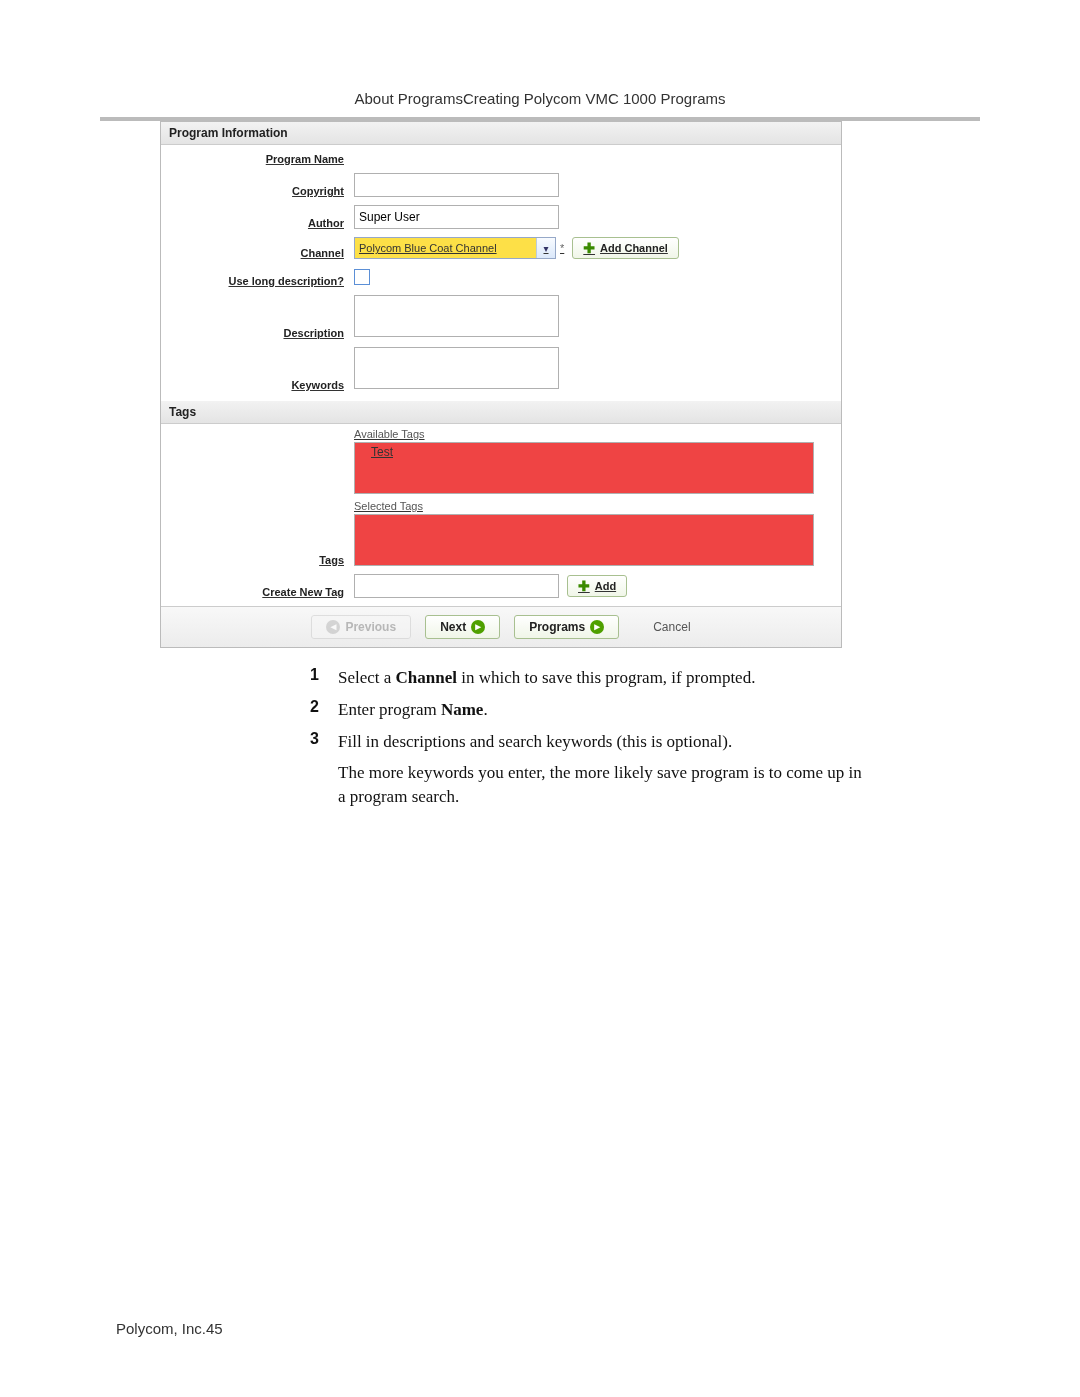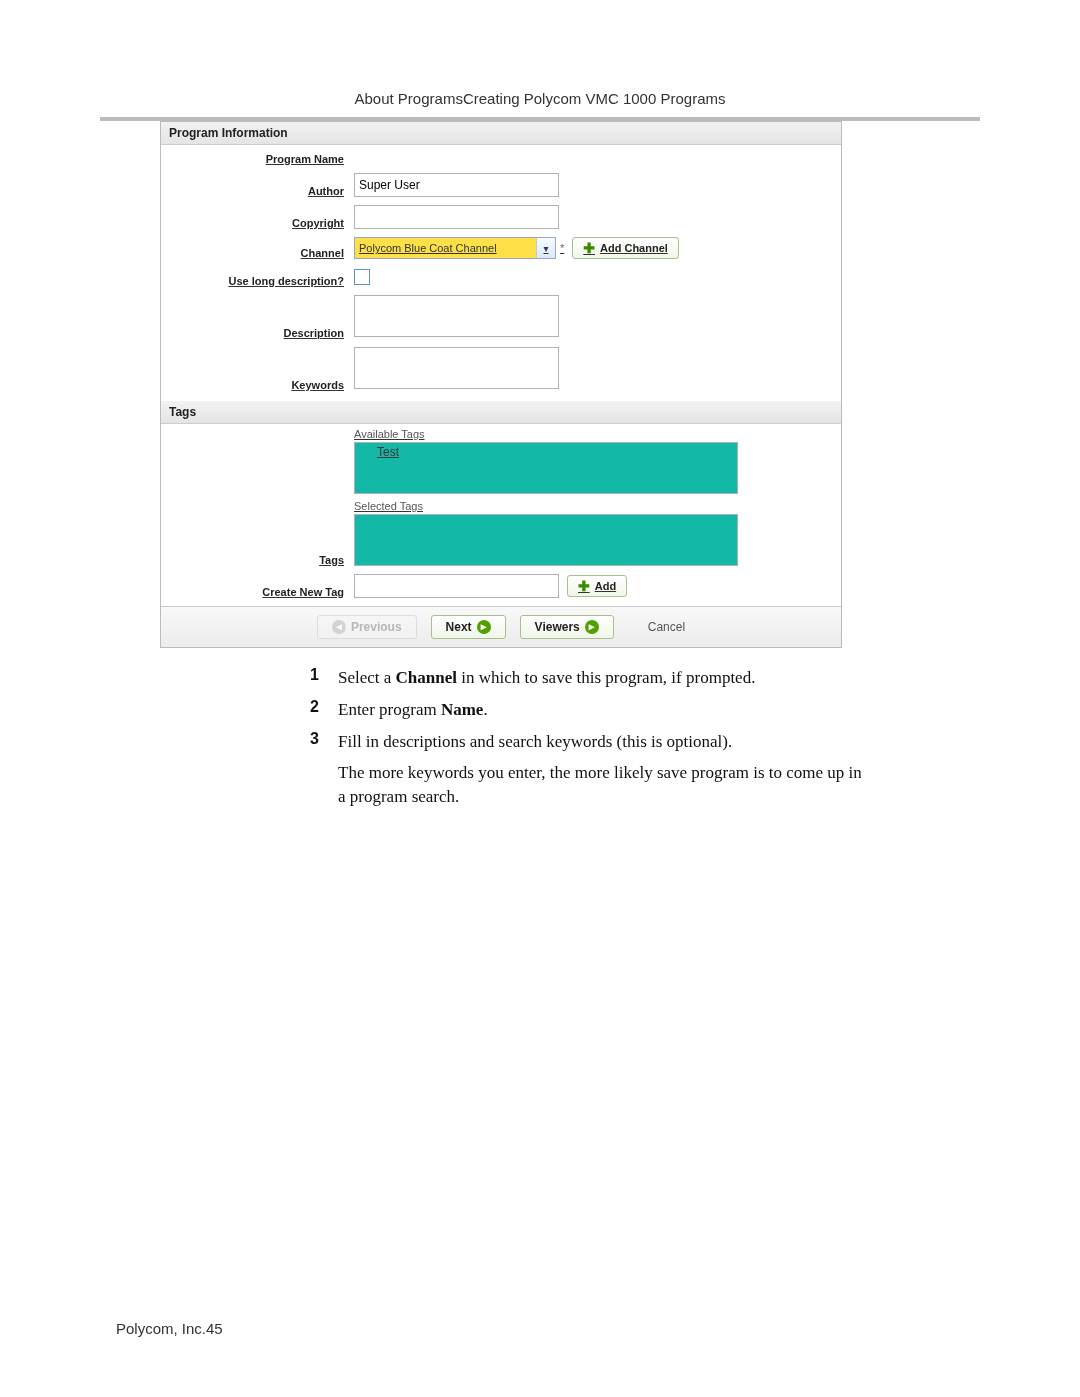--- a/index.html
+++ b/index.html
@@ -142,24 +142,24 @@
     display: inline-block;
     margin-top: 2px;
   }
   textarea.text-input {
     height: 36px;
     resize: none;
     font-family: inherit;
   }
   .listbox {
     border: 1px solid #b0b0b0;
-    background: #14b8a6;
-    width: 384px;
+    background: #ef4444;
+    width: 460px;
     height: 52px;
-    padding: 2px 22px;
+    padding: 2px 16px;
     font-size: 12px;
     box-sizing: border-box;
   }
   .sublabel {
     font-size: 11px;
     color: #555;
     margin-bottom: 2px;
   }
   .button-bar {
     background: linear-gradient(#f8f8f8,#ececec);
@@ -258,30 +258,30 @@
 
   <div class="screenshot">
 
     <div class="panel-header">Program Information</div>
 
     <div class="form-row">
       <div class="form-label">Program Name</div>
     </div>
 
     <div class="form-row">
+      <div class="form-label">Copyright</div>
+      <div class="form-field">
+        <input class="text-input" style="width: 195px;" value="">
+      </div>
+    </div>
+
+    <div class="form-row">
       <div class="form-label">Author</div>
       <div class="form-field">
         <input class="text-input" style="width: 195px;" value="Super User">
-      </div>
-    </div>
-
-    <div class="form-row">
-      <div class="form-label">Copyright</div>
-      <div class="form-field">
-        <input class="text-input" style="width: 195px;" value="">
       </div>
     </div>
 
     <div class="form-row">
       <div class="form-label">Channel</div>
       <div class="form-field" style="display:flex;align-items:center;">
         <div class="dropdown">
           <span>Polycom Blue Coat Channel</span>
           <div class="arrow">▾</div>
         </div>
@@ -342,21 +342,21 @@
     <div class="button-bar">
       <div class="nav-btn disabled">
         <span class="circ grey">◄</span>
         <span>Previous</span>
       </div>
       <div class="nav-btn">
         <span>Next</span>
         <span class="circ green">►</span>
       </div>
       <div class="nav-btn">
-        <span>Viewers</span>
+        <span>Programs</span>
         <span class="circ green">►</span>
       </div>
       <span class="cancel-link">Cancel</span>
     </div>
 
   </div>
 
   <div class="instructions">
     <div class="instr-item">
       <div class="instr-num">1</div>

